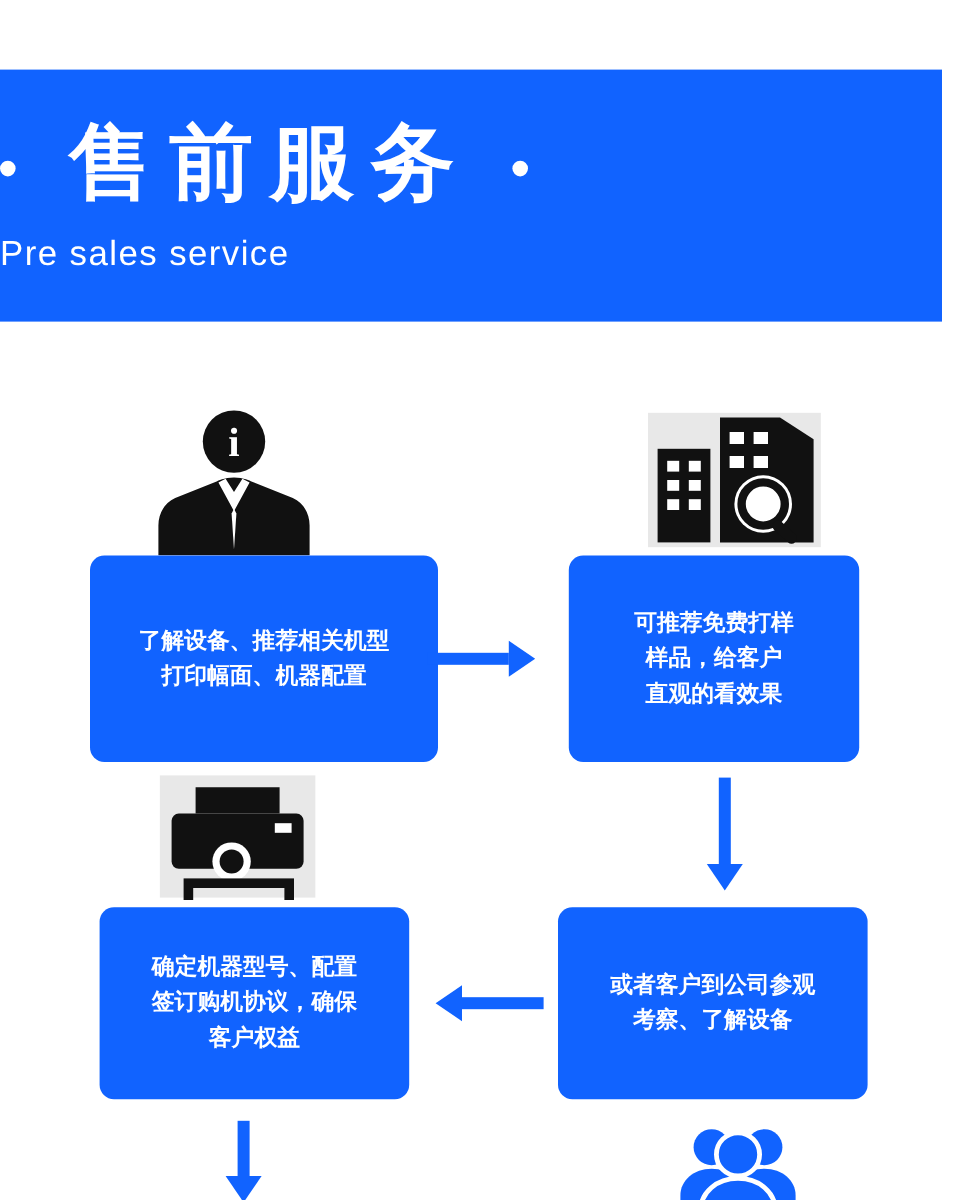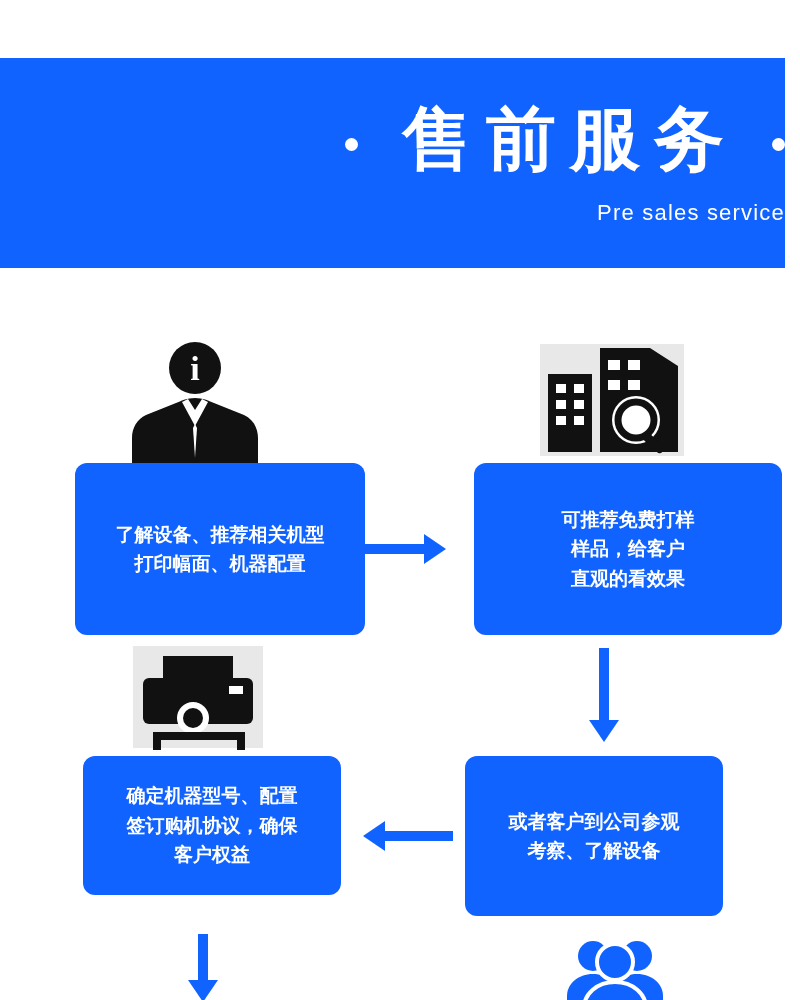--- a/index.html
+++ b/index.html
@@ -19,21 +19,21 @@
   .banner {
     position: absolute;
     left: 0;
     top: 58px;
     width: 785px;
     height: 210px;
     background: #1163ff;
     box-sizing: border-box;
     display: flex;
     flex-direction: column;
-    align-items: flex-end;
+    align-items: flex-start;
     justify-content: center;
   }
   .banner-title-row {
     display: flex;
     align-items: center;
     justify-content: center;
     gap: 34px;
   }
   .banner-dot {
     width: 13px;
@@ -48,21 +48,21 @@
     color: #ffffff;
     font-size: 70px;
     font-weight: bold;
     letter-spacing: 14px;
     line-height: 1.1;
     padding-left: 10px;
     white-space: nowrap;
   }
   .banner-sub {
     color: #ffffff;
-    font-size: 22px;
+    font-size: 29px;
     letter-spacing: 1.2px;
     margin-top: 22px;
     font-weight: normal;
   }
 
   
   .flow {
     position: absolute;
     left: 0;
     top: 268px;
@@ -81,22 +81,22 @@
     text-align: center;
     font-size: 19px;
     font-weight: bold;
     line-height: 1.55;
     box-sizing: border-box;
     padding: 10px 14px;
   }
   .card span { display: block; white-space: pre-line; }
 
   #card1 { left: 75px;  top: 195px; width: 290px; height: 172px; }
-  #card2 { left: 474px; top: 195px; width: 308px; height: 172px; }
-  #card3 { left: 83px;  top: 488px; width: 258px; height: 139px; }
+  #card2 { left: 474px; top: 195px; width: 242px; height: 172px; }
+  #card3 { left: 83px;  top: 488px; width: 258px; height: 160px; }
   #card4 { left: 465px; top: 488px; width: 258px; height: 160px; }
 
   
   .icon-box {
     position: absolute;
     display: flex;
     align-items: flex-end;
     justify-content: center;
   }
   #icon1 { left: 130px; top: 70px;  width: 130px; height: 125px; }

